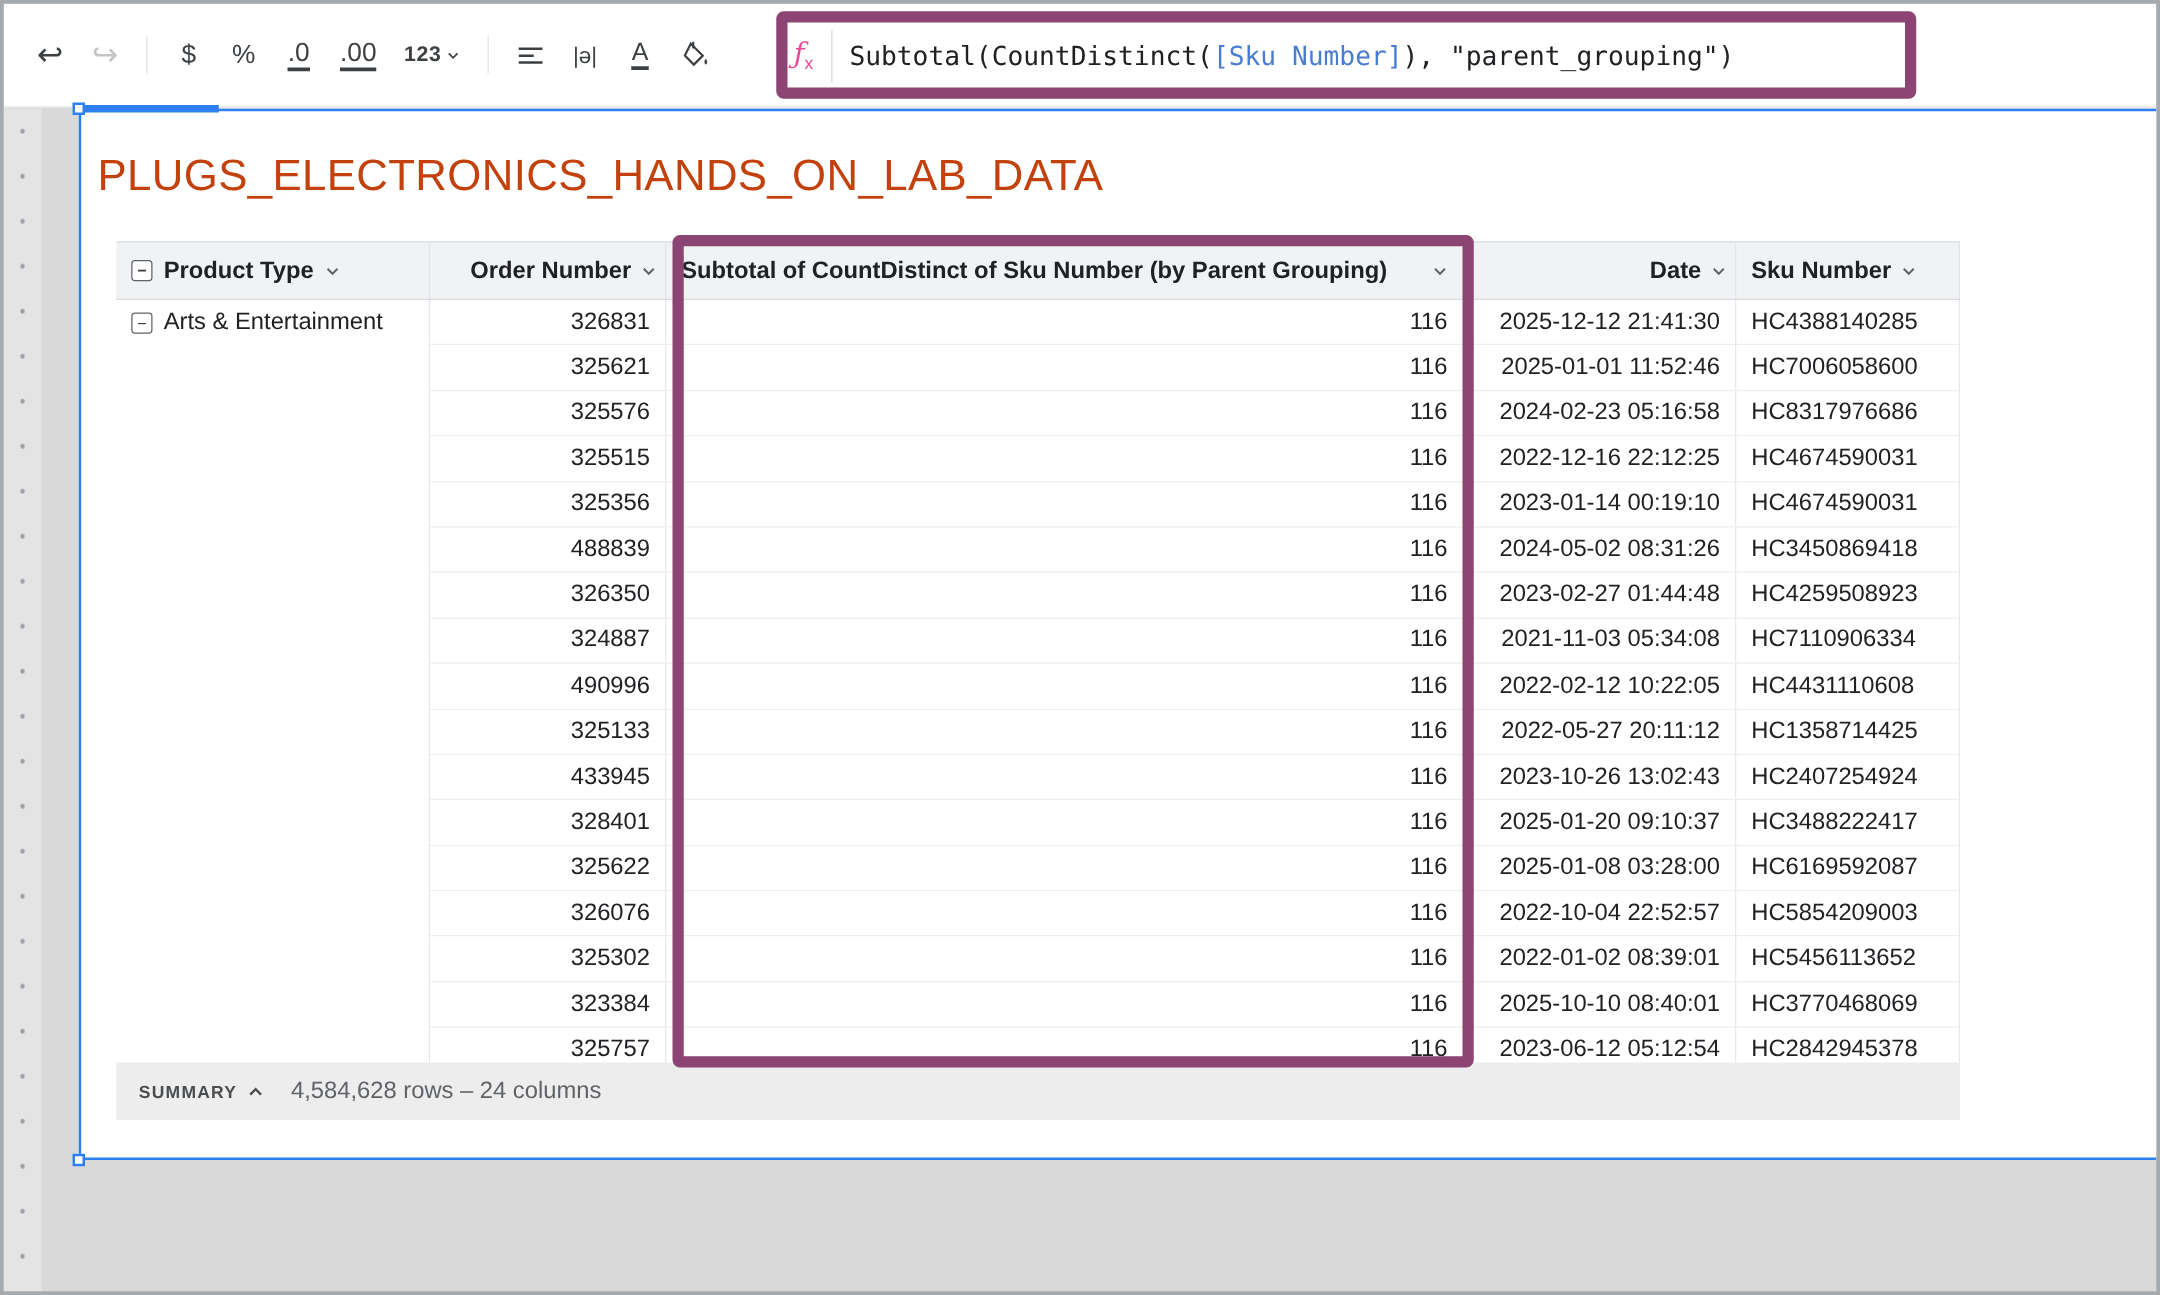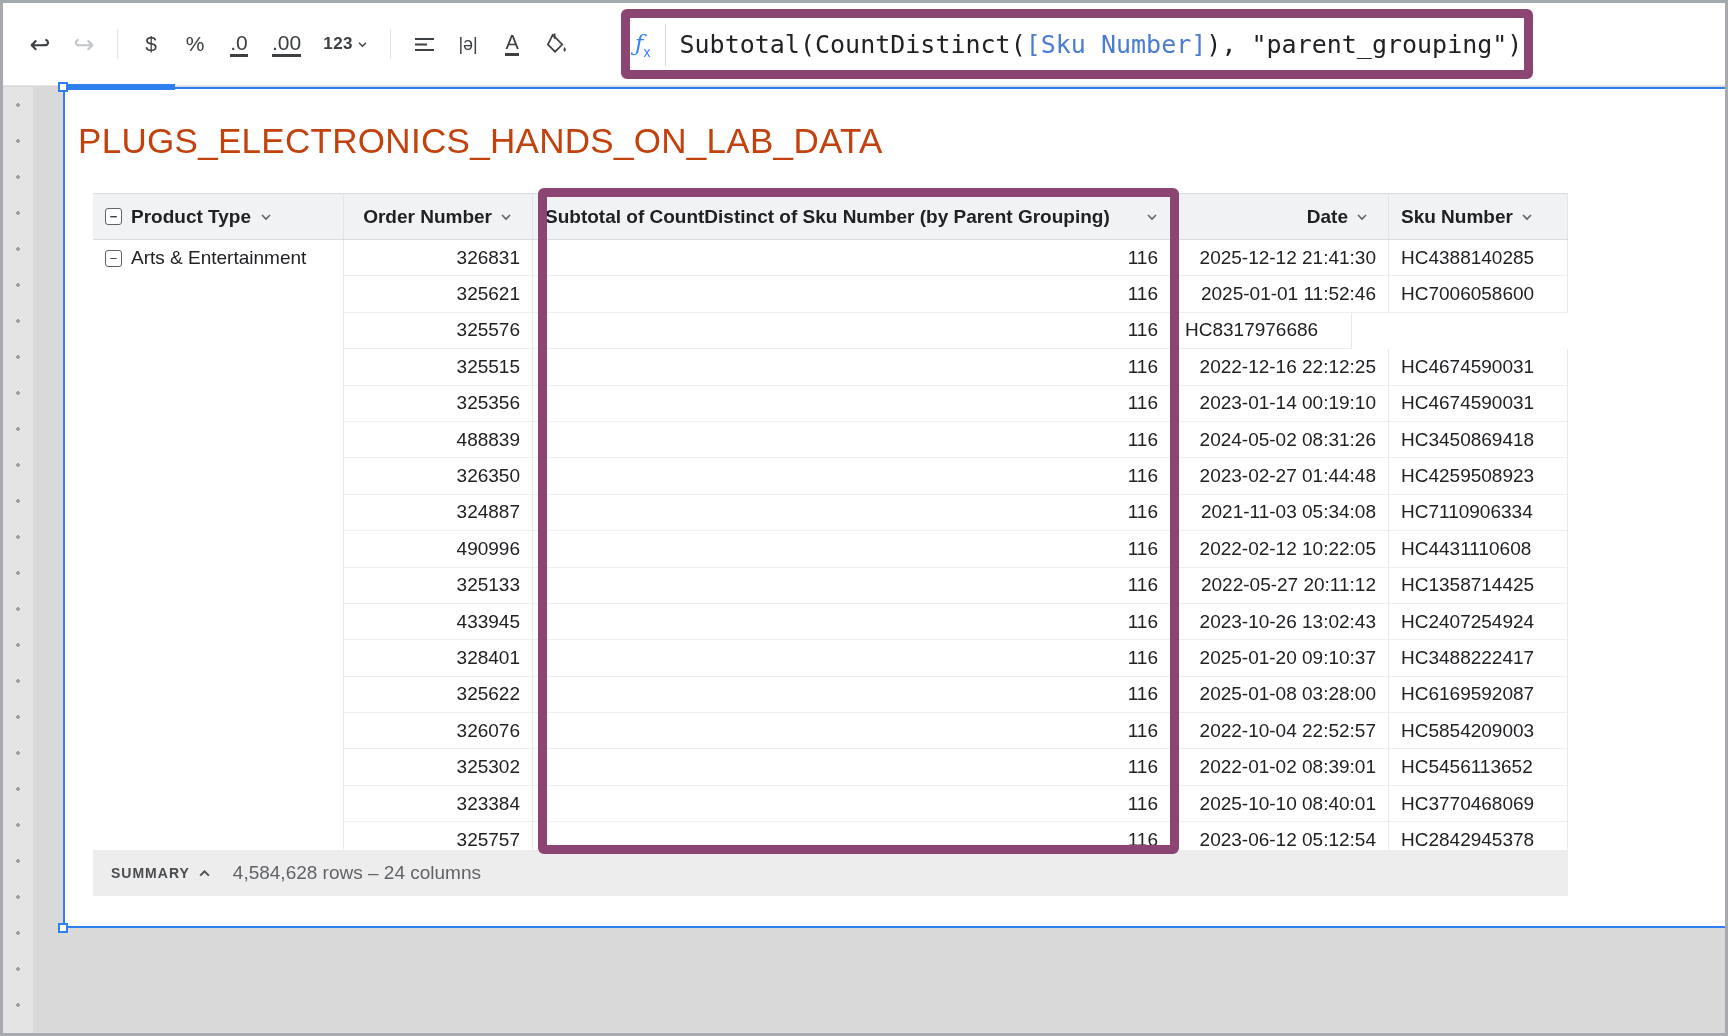--- a/index.html
+++ b/index.html
@@ -26,25 +26,25 @@
   .tb-icon.arrow{font-size:25px;}
   .tb-icon.disabled{color:#c3c6c9;}
   .tb-divider{width:1px;height:30px;background:#e0e2e4;}
   .tb-underlined{border-bottom:3px solid #3c4043;padding-bottom:1px;line-height:1;}
   .tb-123{font-size:17px;font-weight:700;letter-spacing:0.5px;display:flex;align-items:center;gap:4px;text-align:center;}
   .chev-svg{display:inline-block;}
   
   .formula-area{
     position:absolute;left:632px;top:0;height:83px;display:flex;align-items:center;gap:14px;
   }
-  .fx{font-size:23px;color:#3b82f6;font-family:"DejaVu Serif",serif;font-style:italic;}
+  .fx{font-size:23px;color:#ec4899;font-family:"DejaVu Serif",serif;font-style:italic;}
   .fx sub{font-size:14px;font-style:normal;font-family:"Liberation Sans",sans-serif;}
   .formula-divider{width:1px;height:42px;background:#d6d8da;}
   .formula-text{
-    font-family:"DejaVu Sans Mono",monospace;font-size:25px;color:#202124;white-space:pre;cursor:text;
+    font-family:"DejaVu Sans Mono",monospace;font-size:21px;color:#202124;white-space:pre;cursor:text;
   }
   .formula-text .f-ref{color:var(--formula_ref_blue);}
   
   .workspace{position:absolute;left:0;top:84px;right:0;bottom:0;background:#d9d9d9;}
   .gutter{
     position:absolute;left:0;top:0;bottom:0;width:30px;background:#e4e4e4;
     background-image:radial-gradient(circle,#9aa0a6 1.6px,transparent 2.1px);
     background-size:30px 36px;
   }
   
@@ -63,21 +63,21 @@
   .sheet-title{
     position:absolute;left:13px;top:32px;font-size:35px;color:#c2410c;letter-spacing:0.3px;cursor:text;
   }
   
   .table{position:absolute;left:28px;top:104px;width:1475px;font-size:19px;color:#202124;}
   .thead{
     display:flex;height:47px;background:#f0f2f4;
     border-top:1px solid #d9dcdf;border-bottom:1px solid #d9dcdf;font-weight:700;
   }
   .th{display:flex;align-items:center;gap:8px;padding:0 10px 0 12px;border-right:1px solid #e2e5e8;cursor:pointer;}
-  .th.right{justify-content:flex-end;padding-right:20px;}
+  .th.right{justify-content:flex-end;padding-right:7px;}
   .tbody{height:610px;overflow:hidden;}
   .tr{display:flex;height:36.4px;}
   .td{
     display:flex;align-items:center;padding:0 12px;border-right:1px solid #e6e8eb;
     border-bottom:1px solid #eceef0;overflow:hidden;white-space:nowrap;cursor:cell;
   }
   .td.num{justify-content:flex-end;}
   .col-product{width:251px;gap:9px;}
   .td.col-product{border-bottom:none;}
   .col-order{width:189px;}
@@ -228,20 +228,21 @@
     <div class="td col-date num">2025-01-01 11:52:46</div>
     <div class="td col-sku">HC7006058600</div>
   </div>
             <div class="tr">
     <div class="td col-product">
 
       <span></span>
     </div>
     <div class="td col-order num">325576</div>
     <div class="td col-subtotal num">116</div>
+    <div class="td col-date num">2024-02-23 05:16:58</div>
     <div class="td col-sku">HC8317976686</div>
   </div>
             <div class="tr">
     <div class="td col-product">
 
       <span></span>
     </div>
     <div class="td col-order num">325515</div>
     <div class="td col-subtotal num">116</div>
     <div class="td col-date num">2022-12-16 22:12:25</div>

